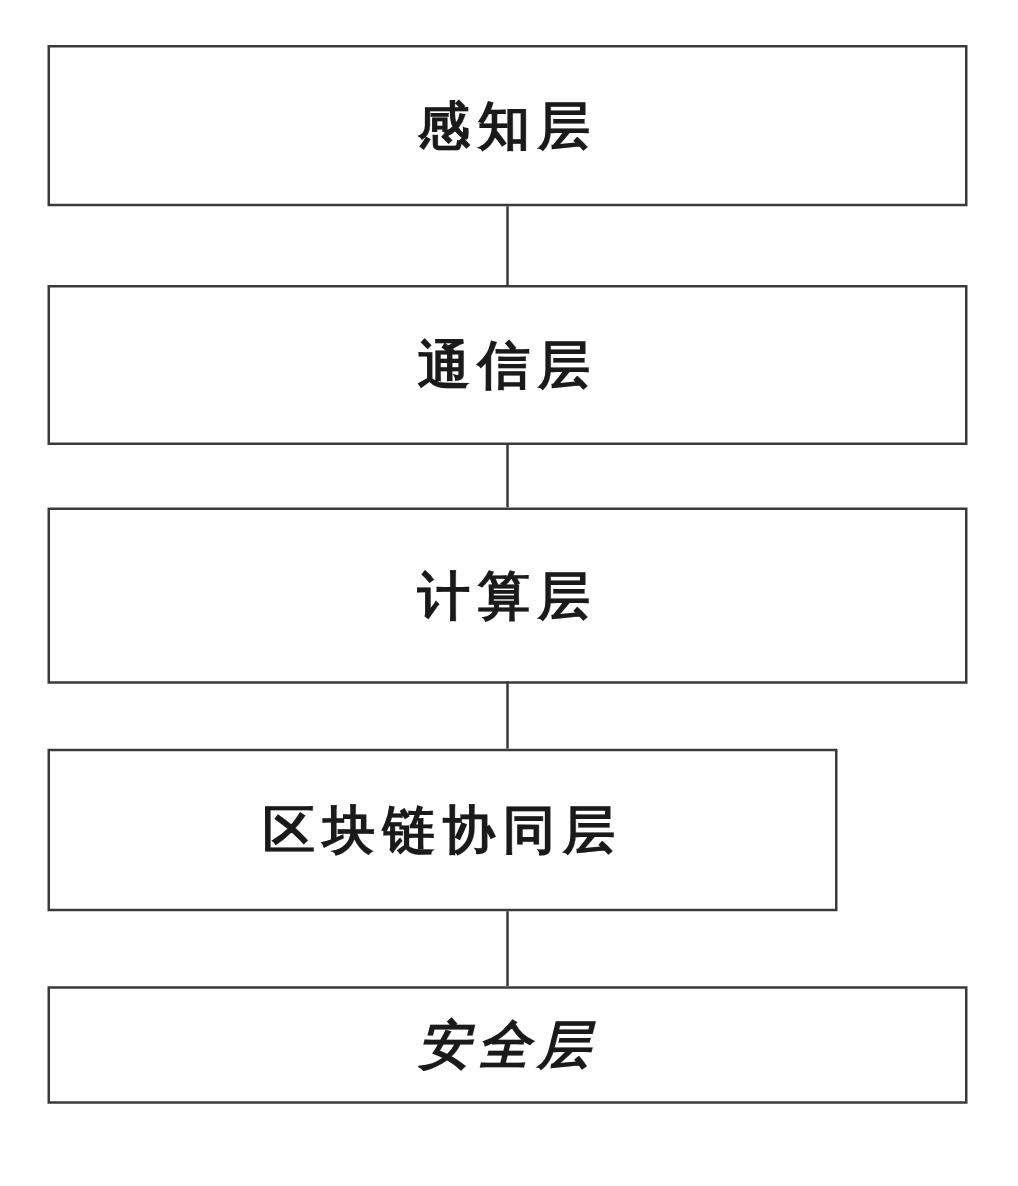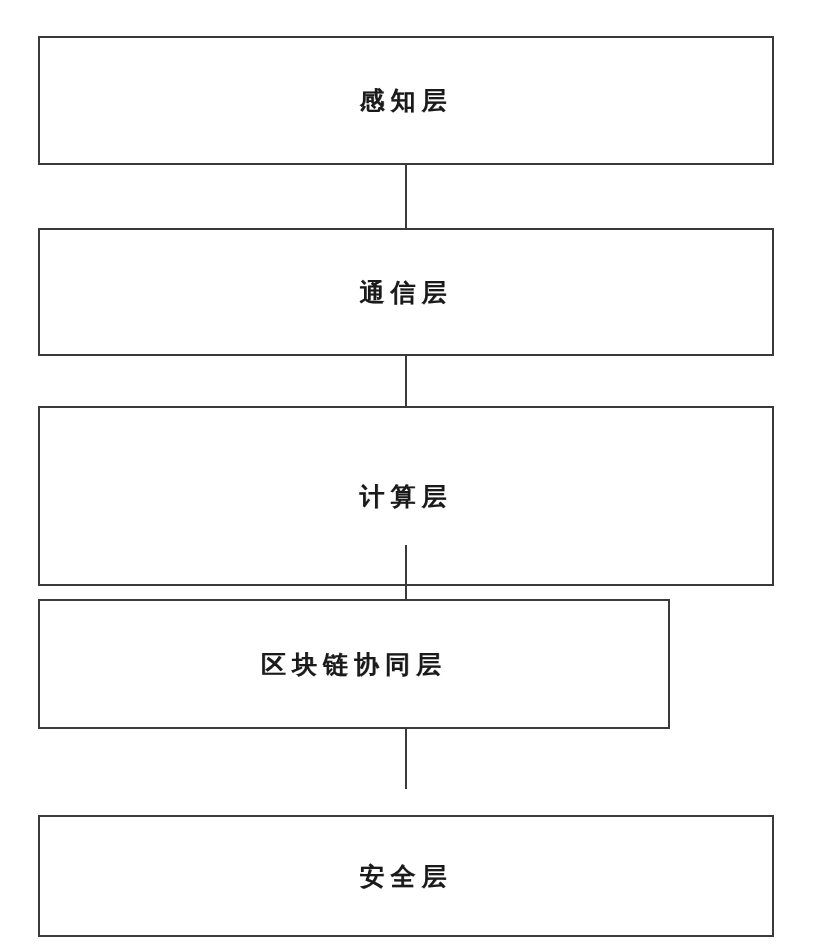--- a/index.html
+++ b/index.html
@@ -26,21 +26,21 @@
     box-sizing: border-box;
     border: 2px solid #3a3a3a;
     background: #ffffff;
     display: flex;
     align-items: center;
     justify-content: center;
   }
   .layer-label {
     font-family: "DejaVu Sans", sans-serif;
     font-weight: bold;
-    font-size: 25px;
+    font-size: 42px;
     letter-spacing: 6px;
     color: #1a1a1a;
     text-shadow: 0.4px 0.4px 0 rgba(0,0,0,0.35);
     white-space: nowrap;
   }
   .connector {
     position: absolute;
     width: 2px;
     background: #3a3a3a;
   }
@@ -55,29 +55,29 @@
   </div>
 
   <div class="connector" style="left:405px; top:165px; height:63px;"></div>
 
   <div class="layer-box" style="left:38px; top:228px; width:736px; height:128px;">
     <span class="layer-label">通信层</span>
   </div>
 
   <div class="connector" style="left:405px; top:356px; height:50px;"></div>
 
-  <div class="layer-box" style="left:38px; top:406px; width:736px; height:180px;">
+  <div class="layer-box" style="left:38px; top:406px; width:736px; height:141px;">
     <span class="layer-label">计算层</span>
   </div>
 
   <div class="connector" style="left:405px; top:545px; height:54px;"></div>
 
   <div class="layer-box" style="left:38px; top:599px; width:632px; height:130px;">
     <span class="layer-label">区块链协同层</span>
   </div>
 
   <div class="connector" style="left:405px; top:729px; height:60px;"></div>
 
-  <div class="layer-box" style="left:38px; top:815px; width:736px; height:122px;">
+  <div class="layer-box" style="left:38px; top:789px; width:736px; height:94px;font-style:italic;">
     <span class="layer-label">安全层</span>
   </div>
 
 </div>
 
 </body></html>

